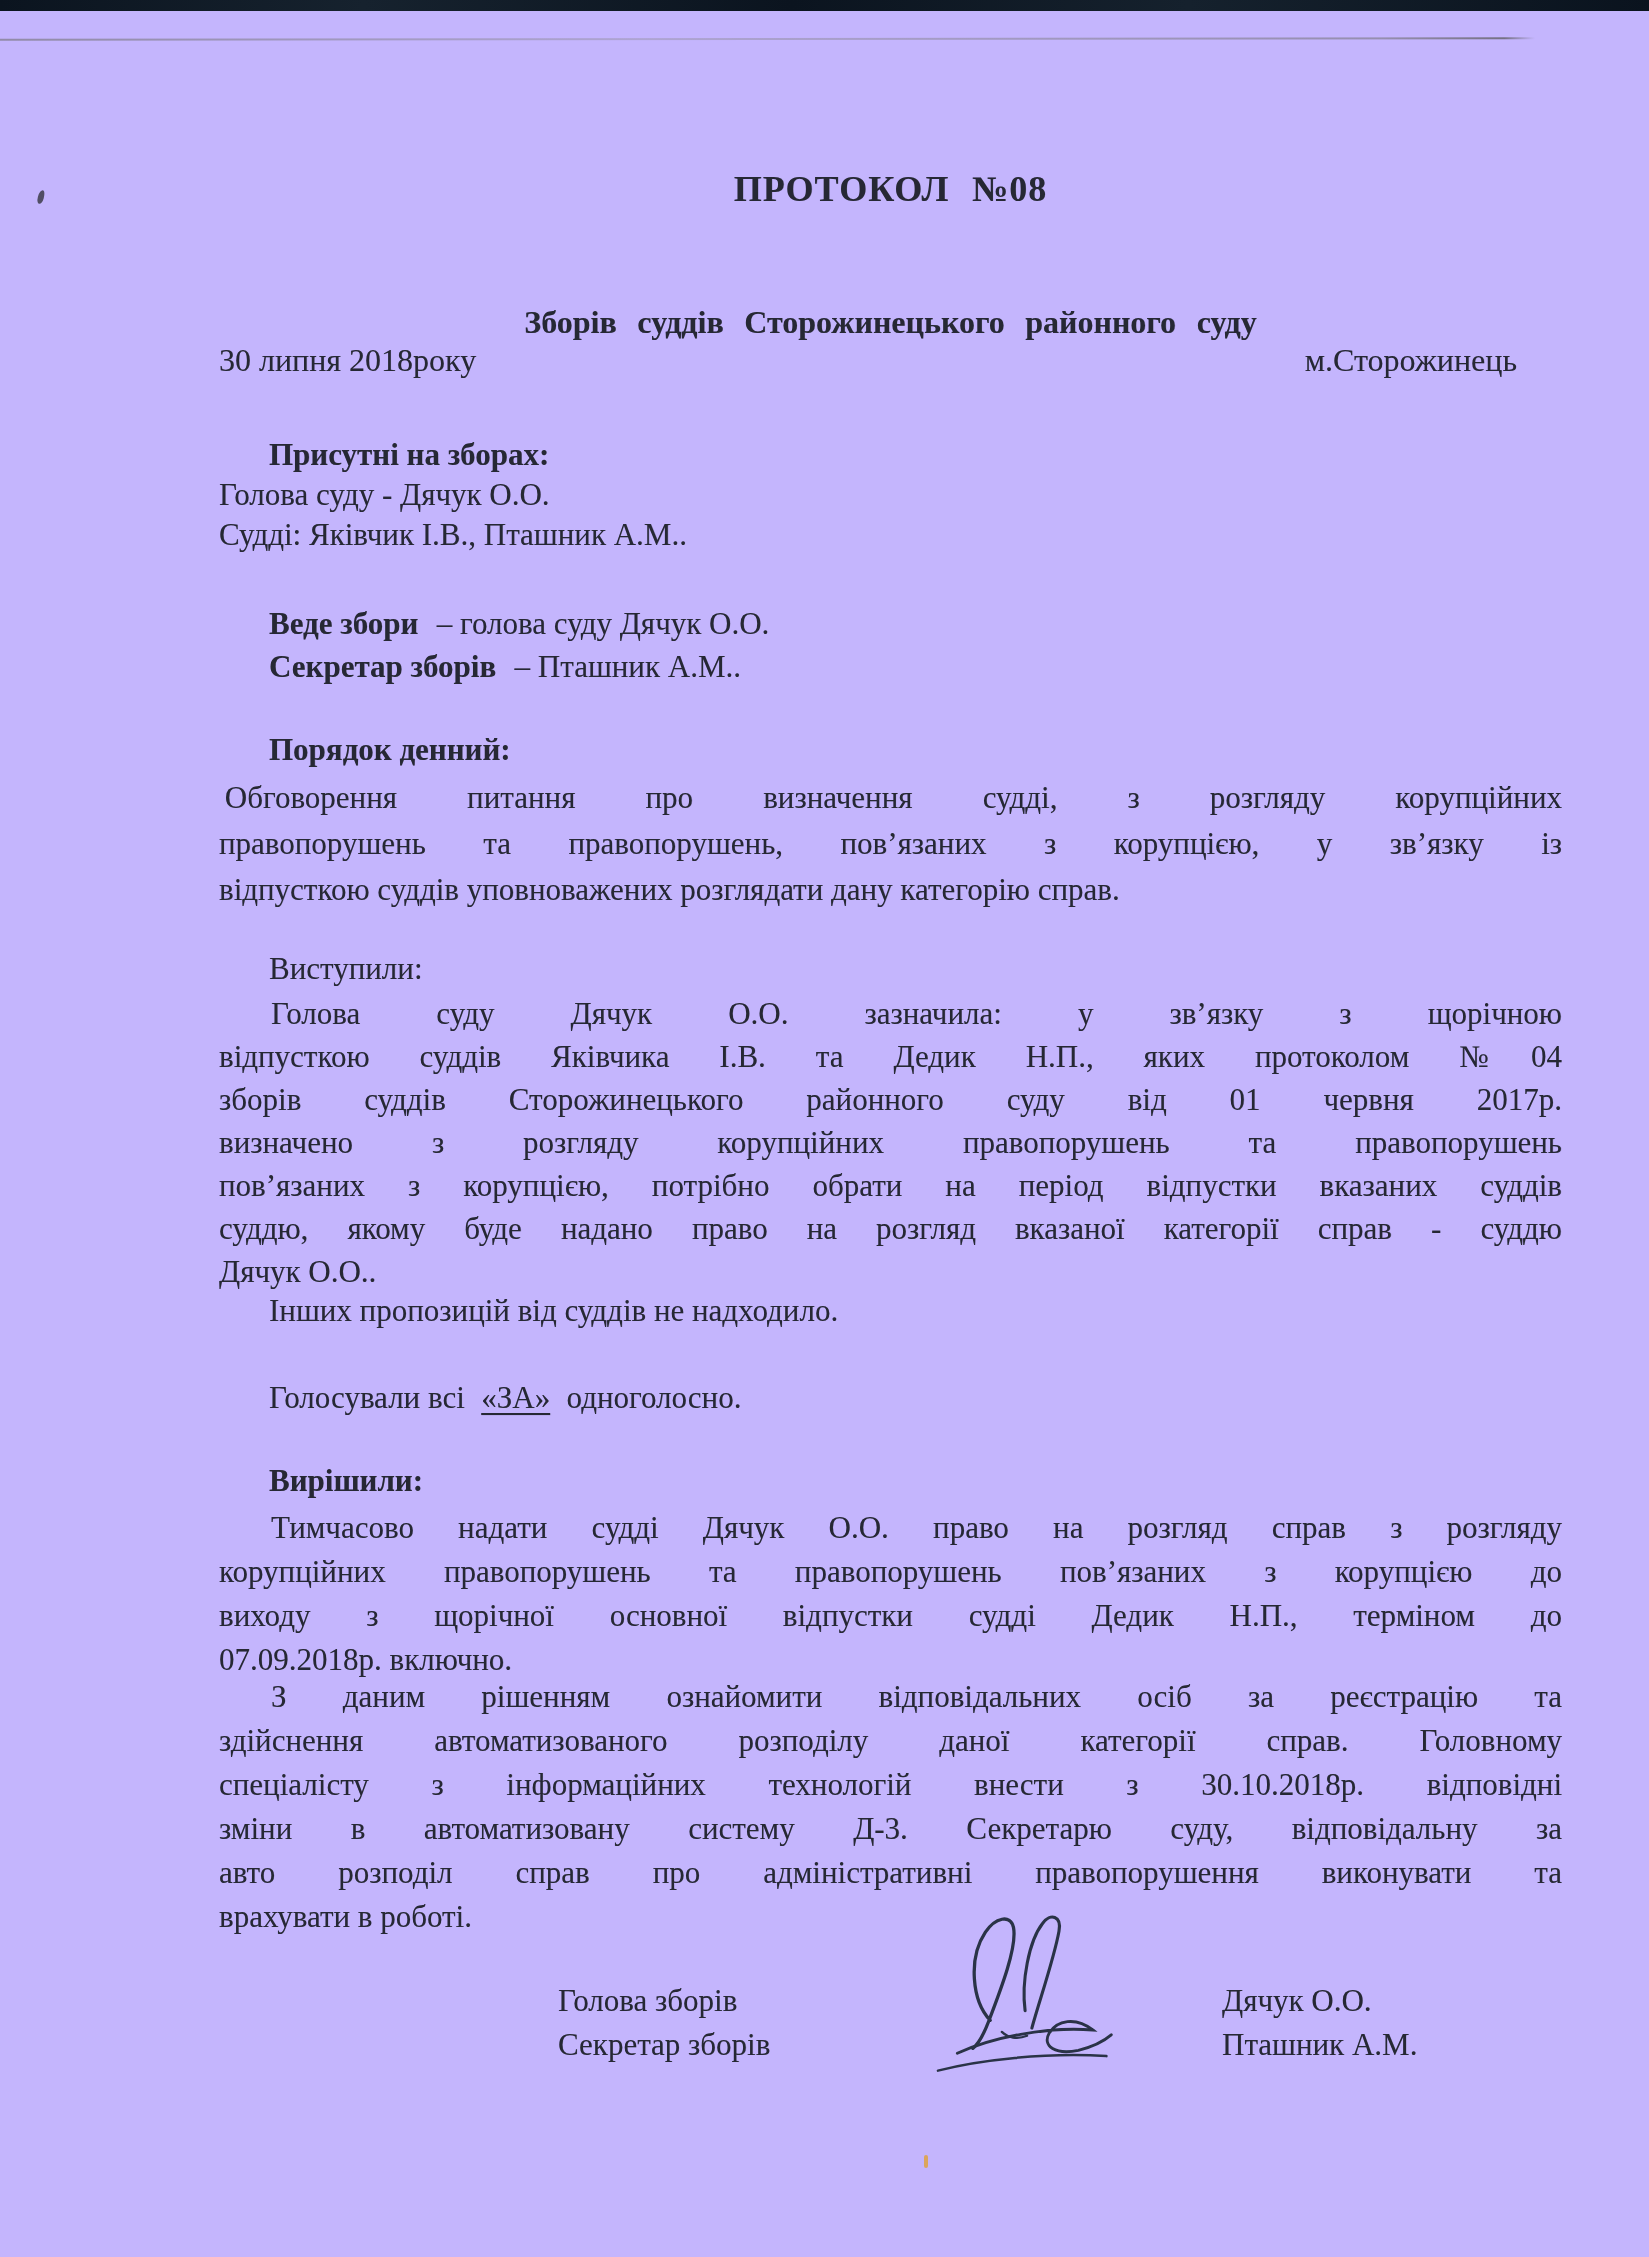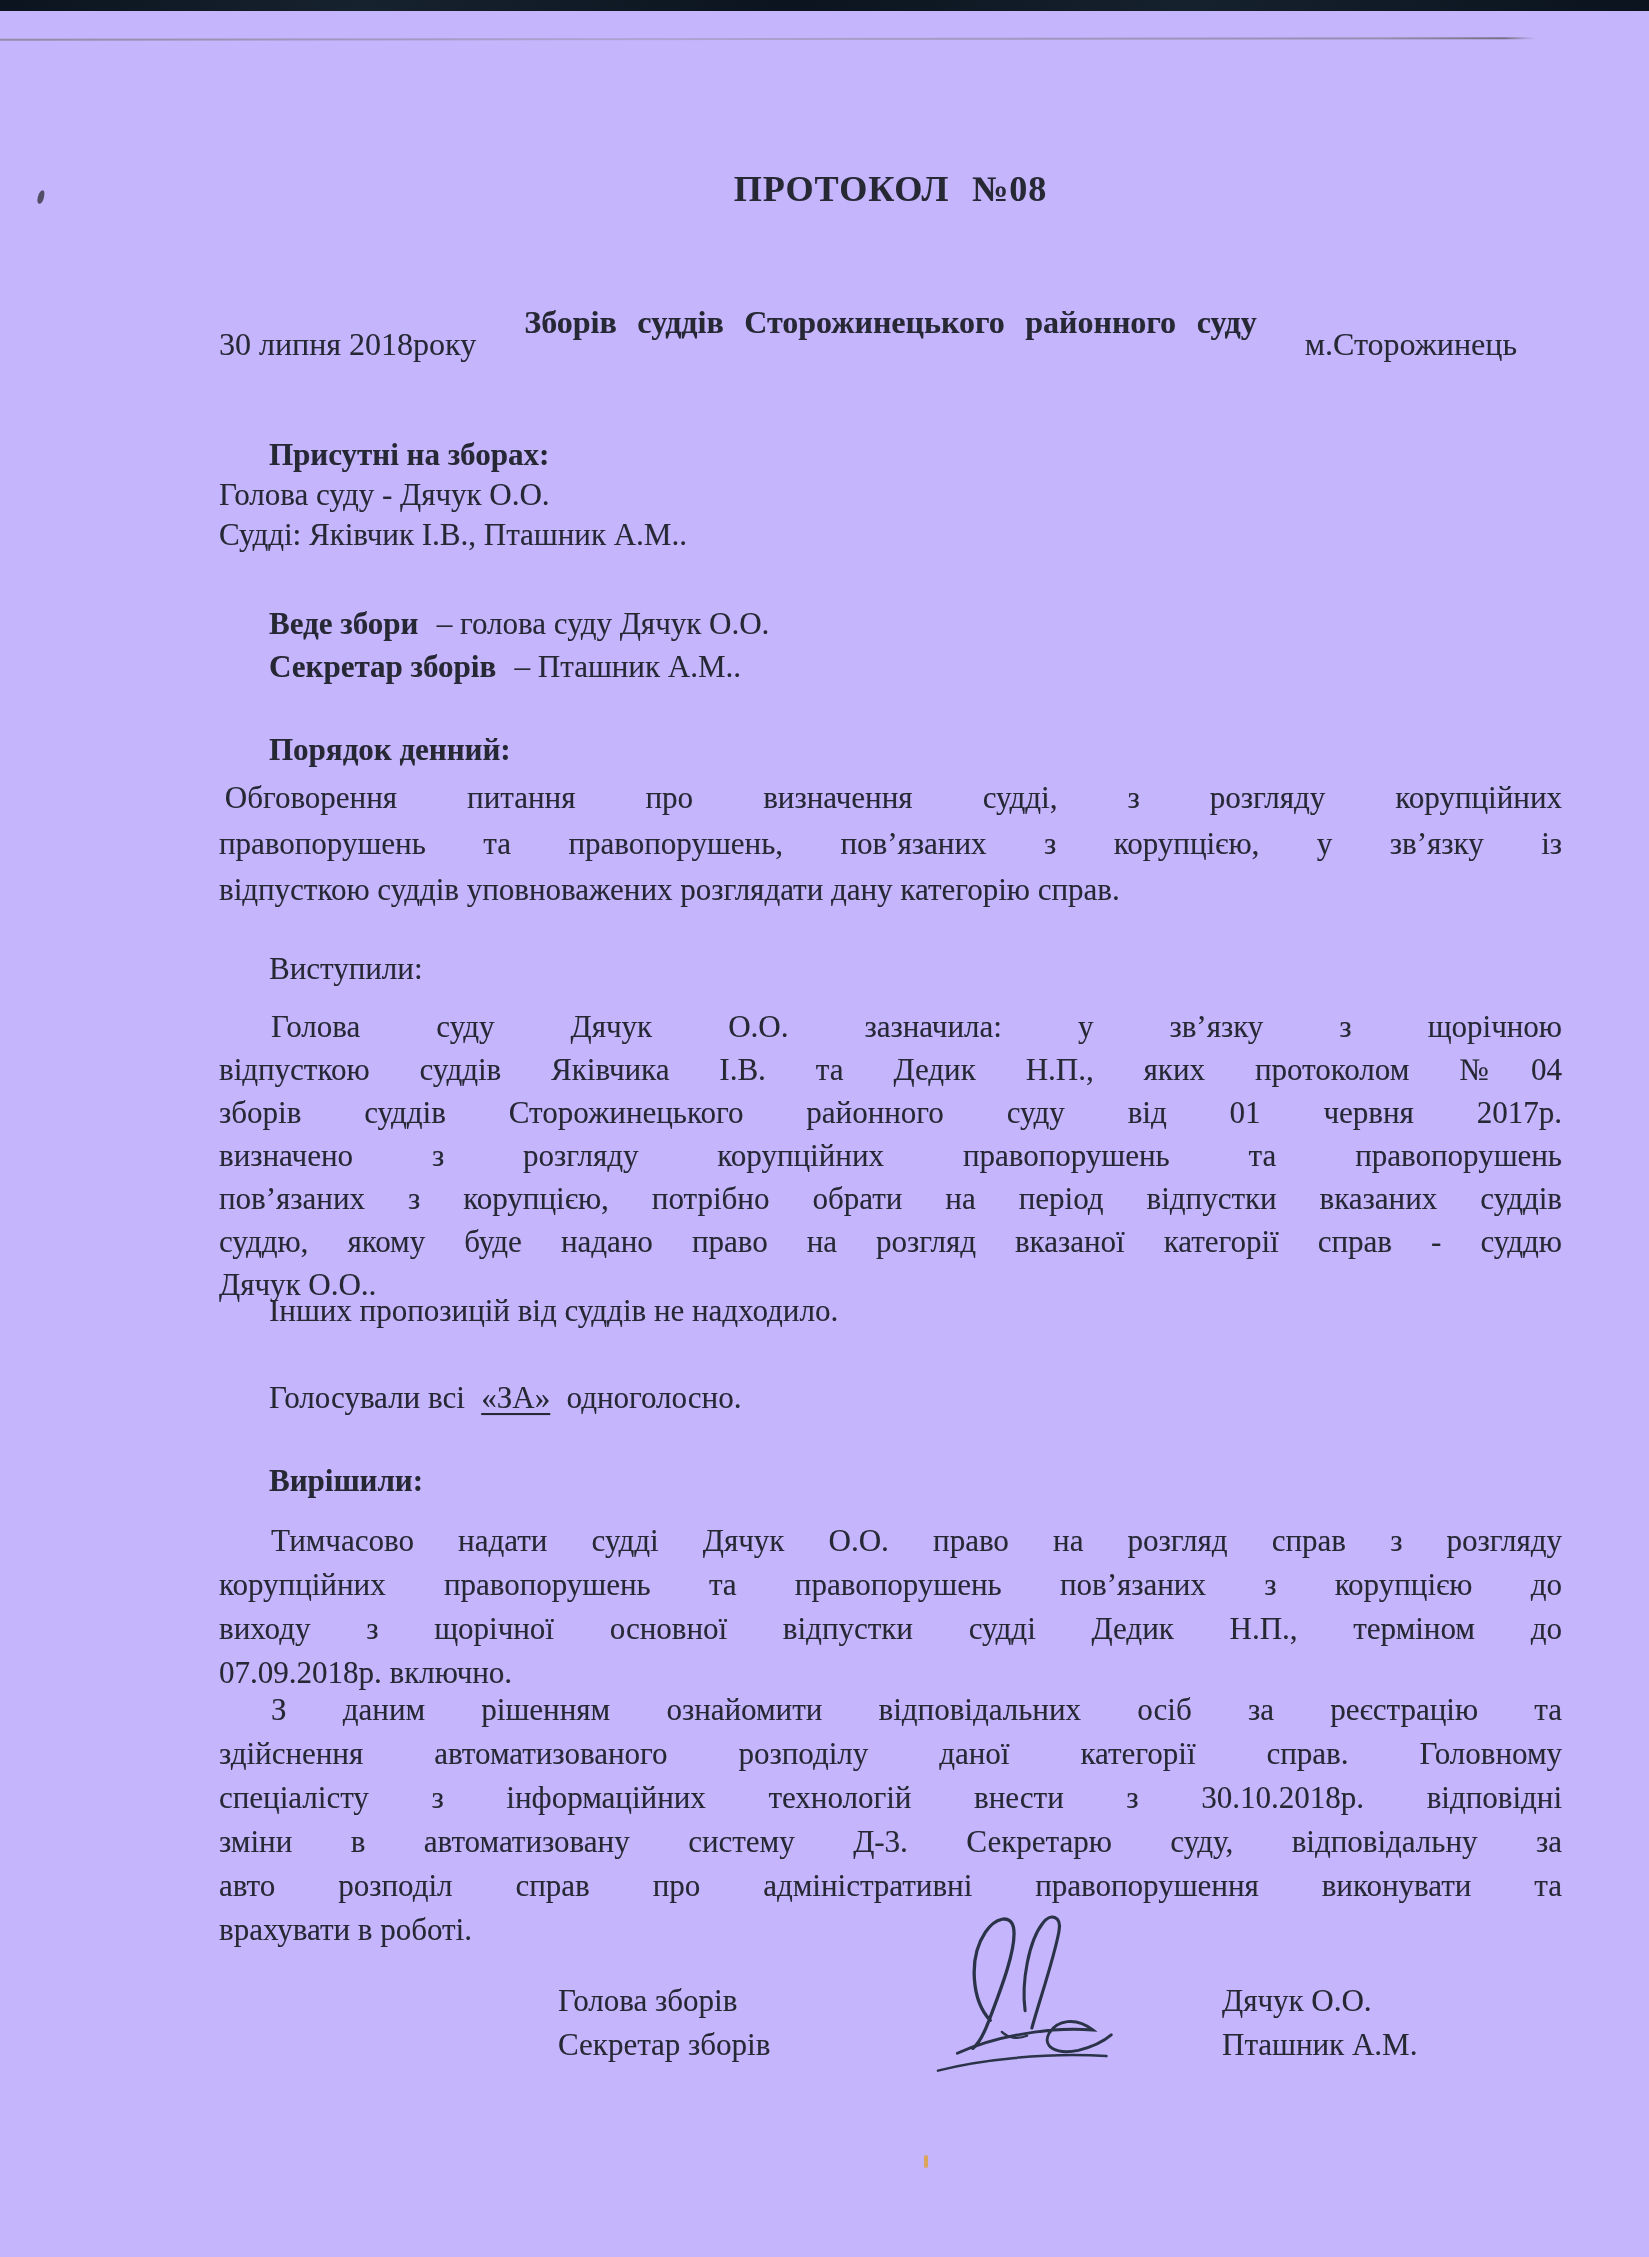--- a/index.html
+++ b/index.html
@@ -14,32 +14,32 @@
     background:linear-gradient(90deg,#0b141f,#16222e 22%,#0b141f 48%,#15212d 72%,#0a131e);}
   .foldline{position:absolute;top:38px;left:0;width:1535px;height:1.9px;
     background:linear-gradient(90deg,rgba(104,104,99,.55),rgba(128,128,122,.32) 42%,rgba(104,104,99,.5) 90%,rgba(84,84,80,.7) 98%,rgba(84,84,80,0));
     transform:rotate(-0.06deg);}
   .speck-comma{position:absolute;left:38px;top:190px;width:5.8px;height:13.6px;background:#34343e;
     border-radius:60% 40% 55% 45%/55% 55% 45% 45%;transform:rotate(14deg);opacity:.8;}
   .speck-orange{position:absolute;left:924px;top:2155px;width:3.9px;height:12.6px;background:#dfa23f;border-radius:2.9px;opacity:.85;}
   
   .title{top:169px;text-align:center;font-weight:bold;font-size:36px;line-height:41px;word-spacing:12.6px;letter-spacing:1px;}
   .subtitle{top:260px;text-align:center;font-weight:bold;font-size:32px;line-height:37px;word-spacing:12.6px;margin-top:44px;}
-  .daterow{top:326px;display:flex;justify-content:space-between;font-size:32px;line-height:37px;padding-right:45px;box-sizing:border-box;}
+  .daterow{top:342px;display:flex;justify-content:space-between;font-size:32px;line-height:37px;padding-right:45px;box-sizing:border-box;}
   .line{font-size:31px;line-height:39px;}
   .head{font-weight:bold;}
   .ind{padding-left:50px;box-sizing:border-box;}
   .lbl{font-weight:bold;}
   .val{margin-left:10.7px;}
   .par{font-size:31px;}
   .par .jl{text-align:justify;text-align-last:justify;line-height:43px;}
   .par.agenda .jl{line-height:46px;}
   .par.dec .jl{line-height:44px;}
   .par .jl.last{text-align:last left;text-align-last:left;}
-  .fi{text-indent:52px;margin-top:13px;}
+  .fi{text-indent:52px;}
   .fi-sm{text-indent:5.8px;}
   .u{text-decoration:underline;text-underline-offset:4.9px;text-decoration-thickness:1.9px;}
   .vote .mid{margin:0 8.7px;}
   .sigrow{position:absolute;left:219px;width:1343px;font-size:31px;line-height:37px;}
   .sigrow .role{position:absolute;left:339px;}
   .sigrow .nm{position:absolute;left:1003px;}
   .signature{position:absolute;left:901px;top:1908px;width:254px;height:182px;}
 </style>
 </head>
 <body>

